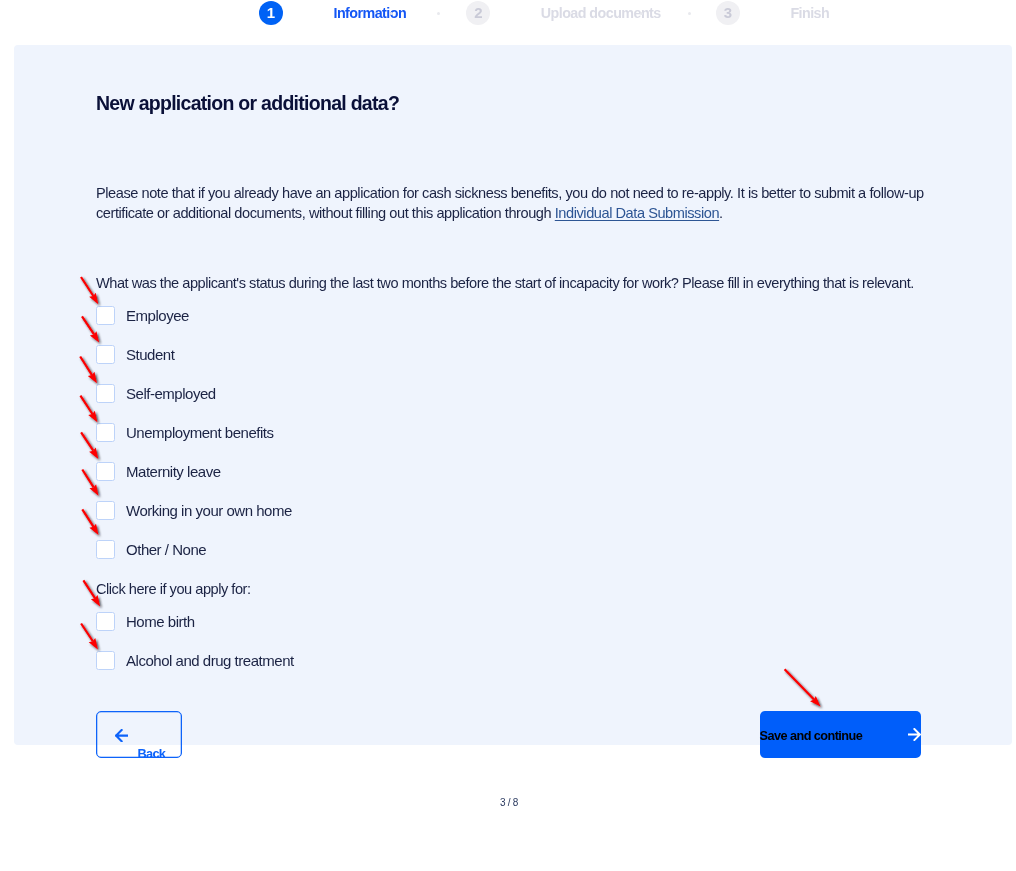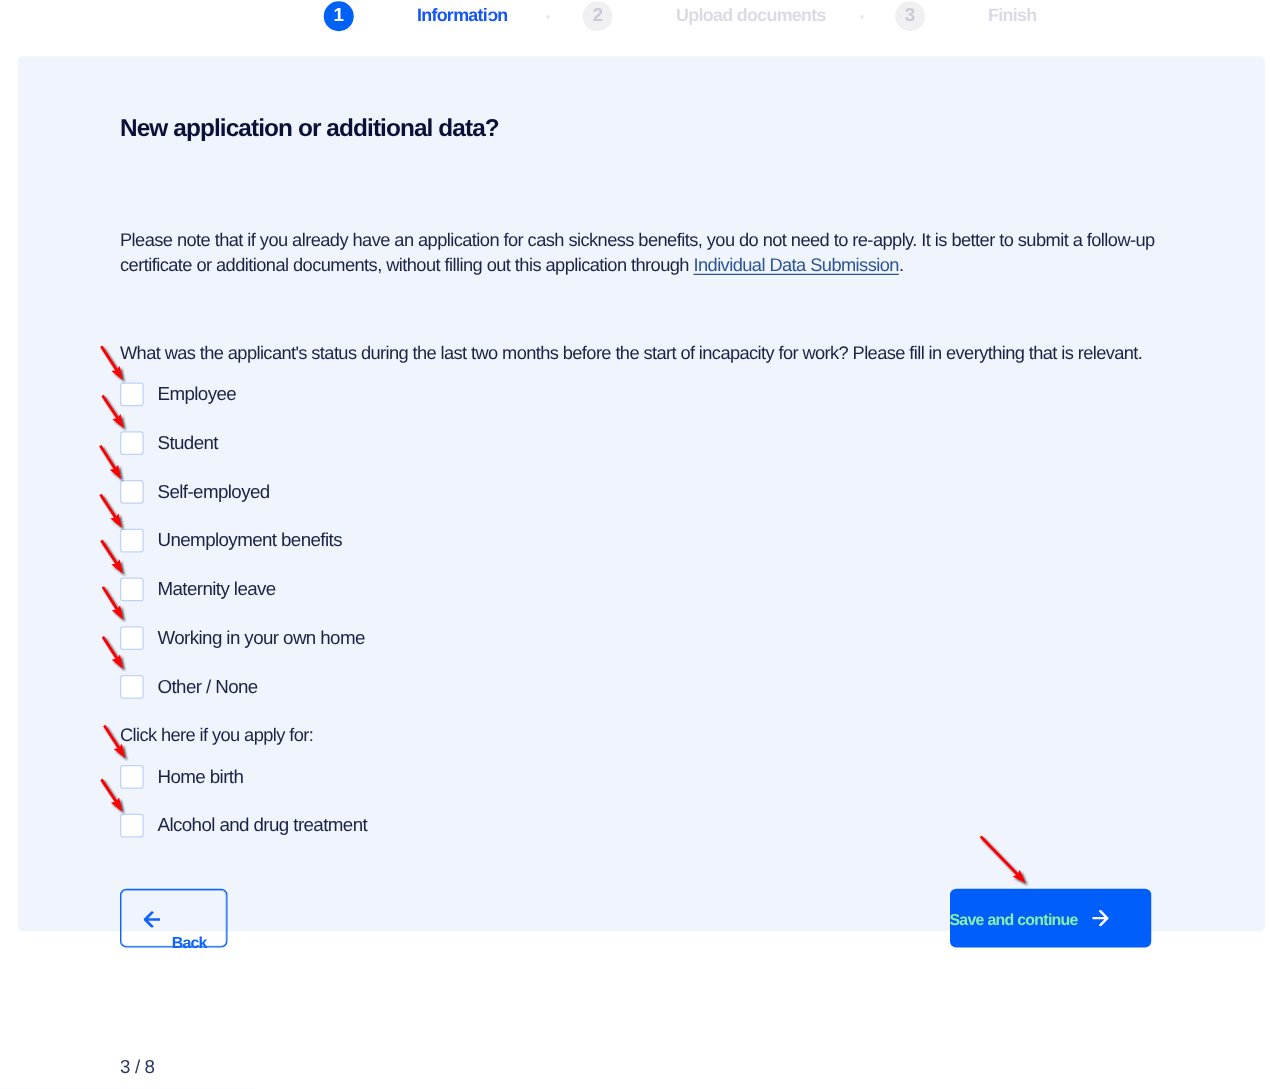--- a/index.html
+++ b/index.html
@@ -86,30 +86,30 @@
     color:#0d63fa; font-size:12.8px; font-weight:700; letter-spacing:-0.7px;
     cursor:pointer;
   }
   #btn-back .arrow { margin-right:9.2px; display:flex; margin-top:1px; margin-left:2px; }
   #btn-back > span:last-child { position:relative; top:1px;margin-top:36px; }
   #btn-save {
     position:absolute; left:745.6px; top:665.5px; width:161px; height:47.5px;
     white-space:nowrap;
     box-sizing:border-box;
     background:#005efa; border:none; border-radius:5px;
-    display:flex; align-items:center; justify-content:flex-start;
-    color:#86efac; font-size:12.7px; font-weight:700; letter-spacing:-0.56px;
+    display:flex; align-items:center; justify-content:space-between;
+    color:#000000; font-size:12.7px; font-weight:700; letter-spacing:-0.56px;
     cursor:pointer;
   }
   #btn-save .arrow { margin-left:11.6px; display:flex; margin-top:-0.5px; }
   #btn-save > span:first-child { position:relative; top:2px; }
 
   #pager {
     position:absolute; left:82px; top:752px; width:826px;
-    font-size:15px; color:#2b3a60; letter-spacing:-0.3px;margin-top:48px;
+    text-align:center; font-size:10px; color:#2b3a60; letter-spacing:-0.3px;
   }
 
   
   .ann { position:absolute; pointer-events:none; }
 </style>
 </head>
 <body>
 
 <div id="stepper">
   <div class="step active" id="step-1" style="left:259px;">

